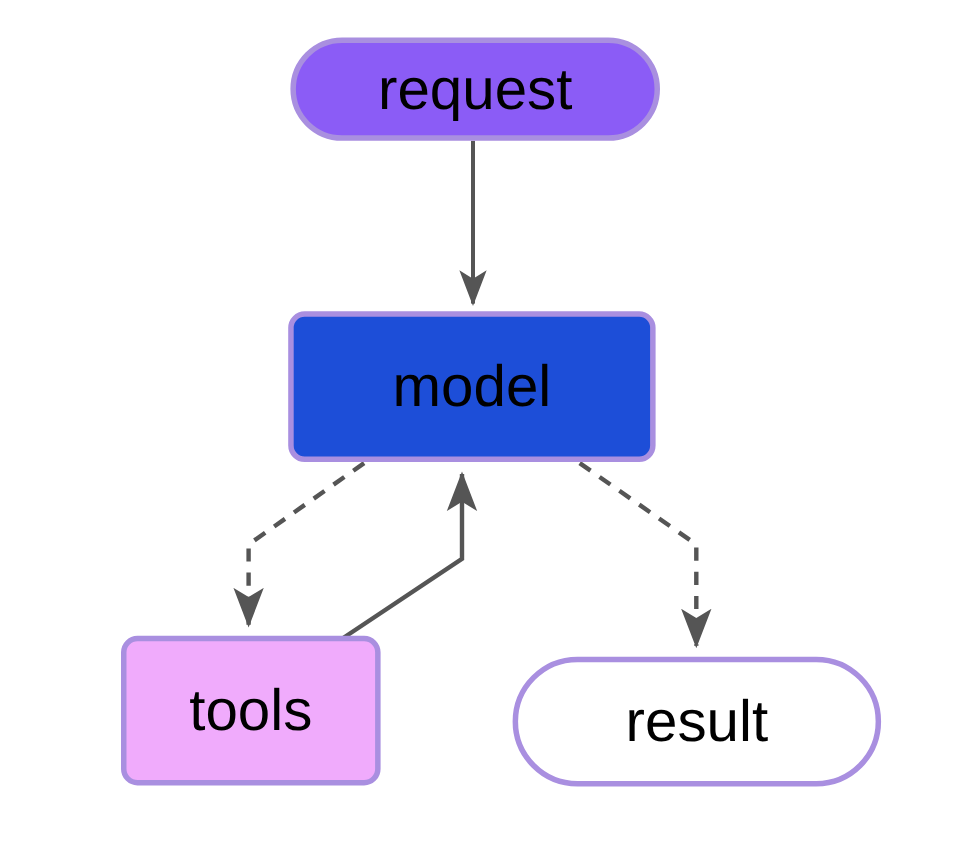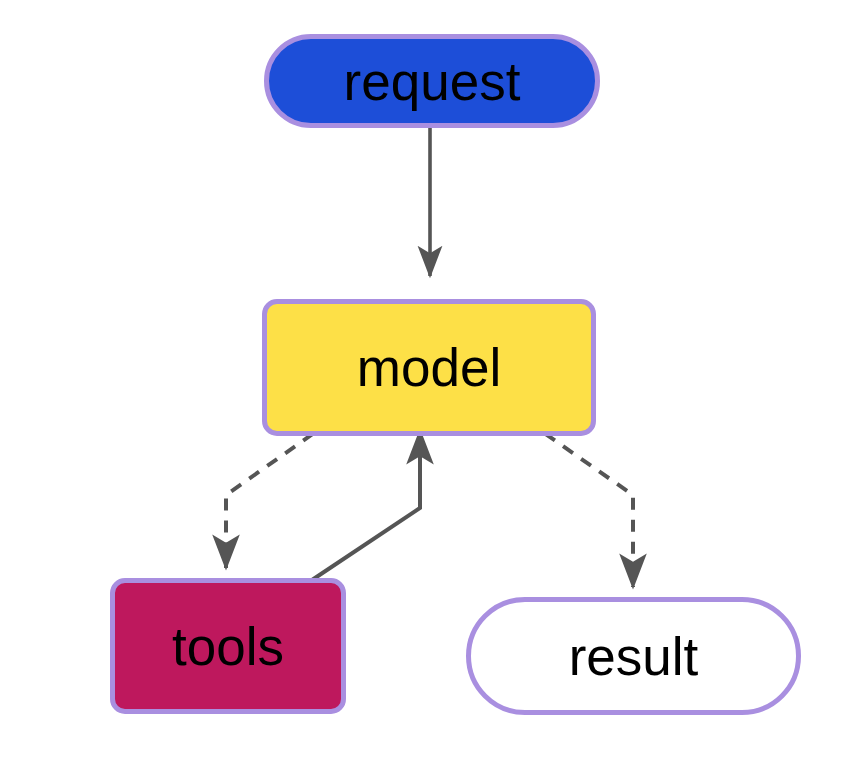--- a/index.html
+++ b/index.html
@@ -100,29 +100,29 @@
 
     <path d="M 430,128 L 430,276" fill="none" stroke="#555555" stroke-width="3.6" stroke-linecap="butt" stroke-linejoin="miter" marker-end="url(#arrowhead-solid)"></path>
 
     <path d="M 331,421 L 226,495 L 226,568" fill="none" stroke="#555555" stroke-width="4" stroke-dasharray="12 10" stroke-linecap="butt" stroke-linejoin="miter" marker-end="url(#arrowhead-dashed)"></path>
 
     <path d="M 312,580 L 420,508 L 420,431" fill="none" stroke="#555555" stroke-width="4" stroke-linecap="butt" stroke-linejoin="miter" marker-end="url(#arrowhead-solid)"></path>
 
     <path d="M 527,421 L 633,495 L 633,587" fill="none" stroke="#555555" stroke-width="4" stroke-dasharray="12 10" stroke-linecap="butt" stroke-linejoin="miter" marker-end="url(#arrowhead-dashed)"></path>
   </svg>
 
-  <div class="node stadium" id="node-request" style="background: #1d4ed8; border-color: rgb(169, 143, 224);">
+  <div class="node stadium" id="node-request" style="background: #8b5cf6; border-color: rgb(169, 143, 224);">
     <span class="node-label">request</span>
   </div>
 
-  <div class="node rounded-rect" id="node-model" style="background: #fde047; border-color: rgb(169, 143, 224); margin-top: 16px;">
+  <div class="node rounded-rect" id="node-model" style="background: #1d4ed8; border-color: rgb(169, 143, 224);">
     <span class="node-label">model</span>
   </div>
 
-  <div class="node rounded-rect" id="node-tools" style="background: #be185d; border-color: rgb(169, 143, 224);">
+  <div class="node rounded-rect" id="node-tools" style="background: #f0abfc; border-color: rgb(169, 143, 224);">
     <span class="node-label">tools</span>
   </div>
 
   <div class="node stadium" id="node-result" style="background: rgb(255, 255, 255); border-color: rgb(169, 143, 224);">
     <span class="node-label">result</span>
   </div>
 
 </div>
 
 </body></html>

